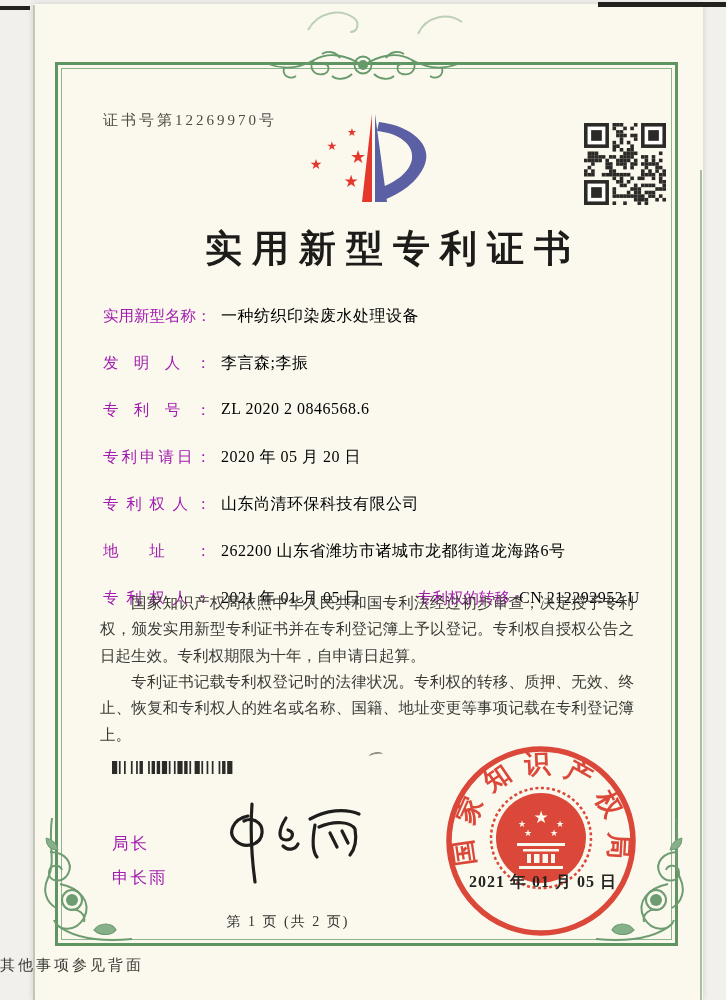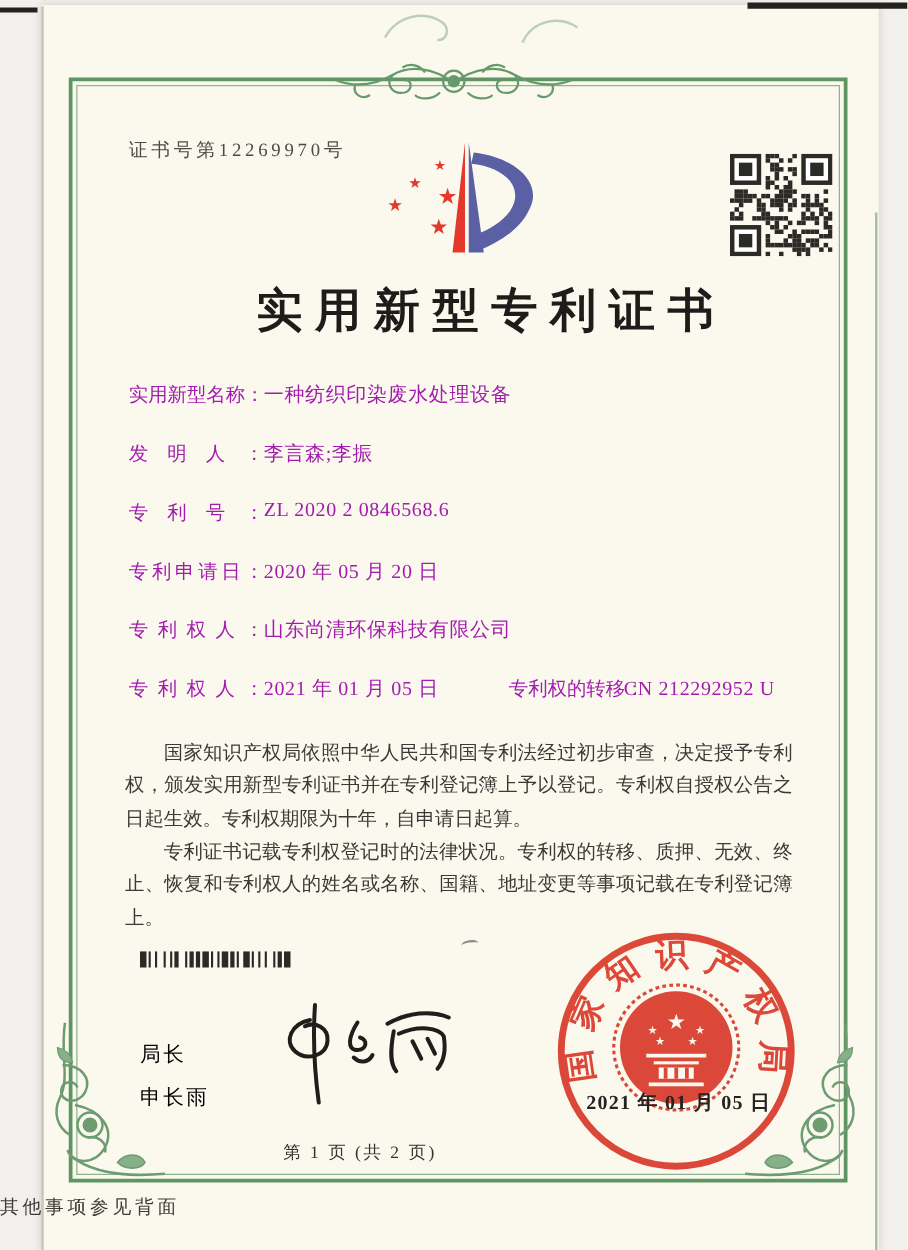--- a/index.html
+++ b/index.html
@@ -20,25 +20,25 @@
   .art-edge-r{left:700px;top:170px;width:2px;height:830px;background:#a9bfa2;}
   .art-tilde{left:369px;top:752px;width:14px;height:5px;border-top:2px solid #8f8e88;border-radius:50%;transform:rotate(-8deg);}
   
   .frame{left:55px;top:62px;width:617px;height:878px;border:3px solid var(--green);}
   .frame::after{content:"";position:absolute;inset:3px;border:1px solid var(--green-lt);}
   .cert-no{left:103px;top:111px;font-size:15px;letter-spacing:3px;color:#4c4b47;text-align:right;}
   .title{left:0;top:224px;width:726px;text-align:center;font-size:37px;font-weight:700;letter-spacing:10px;color:#1d1c1a;padding-left:30px;}
   .fields{left:103px;top:306px;width:545px;font-size:16px;}
   .frow{margin-bottom:26px;white-space:nowrap;}
   .flabel{display:inline-block;width:108px;font-size:15.5px;text-align:justify;text-align-last:justify;color:#a21caf;vertical-align:top;}
-  .fvalue{color:#a21caf;letter-spacing:.5px;}
+  .fvalue{margin-left:10px;color:#000000;letter-spacing:.5px;}
   .gazette{margin-left:56px;}
   .paras{left:100px;top:590px;width:534px;font-size:15.5px;line-height:1.7;text-align:justify;color:#3b3a36;}
   .paras p{margin:0;text-indent:2em;}
-  .sig-labels{left:112px;top:833px;font-size:16.5px;color:#000000;letter-spacing:2px;}
+  .sig-labels{left:112px;top:833px;font-size:16.5px;color:#a21caf;letter-spacing:2px;}
   .sig-labels div{margin-bottom:12px;}
   .seal-date{left:447px;top:872px;width:192px;text-align:center;font-size:16px;font-weight:600;color:#242320;letter-spacing:1px;}
   .page-footer{left:0;top:913px;width:576px;text-align:center;font-size:14px;color:#33322f;letter-spacing:2px;}
   .back-note{left:0;top:956px;width:726px;font-size:15px;color:#3c3b37;letter-spacing:3px;}
   svg{display:block;}
 </style>
 </head>
 <body>
 
 <div class="abs paper"></div>
@@ -302,20 +302,23 @@
   <div class="frow">
     <span class="flabel">专利号：</span><span class="fvalue">ZL 2020 2 0846568.6</span>
   </div>
   <div class="frow">
     <span class="flabel">专利申请日：</span><span class="fvalue">2020 年 05 月 20 日</span>
   </div>
   <div class="frow">
     <span class="flabel">专利权人：</span><span class="fvalue">山东尚清环保科技有限公司</span>
   </div>
   <div class="frow">
+    <span class="flabel">地址：</span><span class="fvalue">262200 山东省潍坊市诸城市龙都街道龙海路6号</span>
+  </div>
+  <div class="frow">
     <span class="flabel">专利权人：</span><span class="fvalue">2021 年 01 月 05 日</span><span class="gazette"><span class="flabel" style="width:92px">专利权的转移：</span><span class="fvalue">CN 212292952 U</span></span>
   </div>
 </div>
 
 <div class="abs paras">
   <p>国家知识产权局依照中华人民共和国专利法经过初步审查，决定授予专利权，颁发实用新型专利证书并在专利登记簿上予以登记。专利权自授权公告之日起生效。专利权期限为十年，自申请日起算。</p>
   <p>专利证书记载专利权登记时的法律状况。专利权的转移、质押、无效、终止、恢复和专利权人的姓名或名称、国籍、地址变更等事项记载在专利登记簿上。</p>
 </div>
 
 <svg class="abs" id="barcode" style="left:112px;top:761px" width="180" height="14" viewBox="0 0 180 14">

